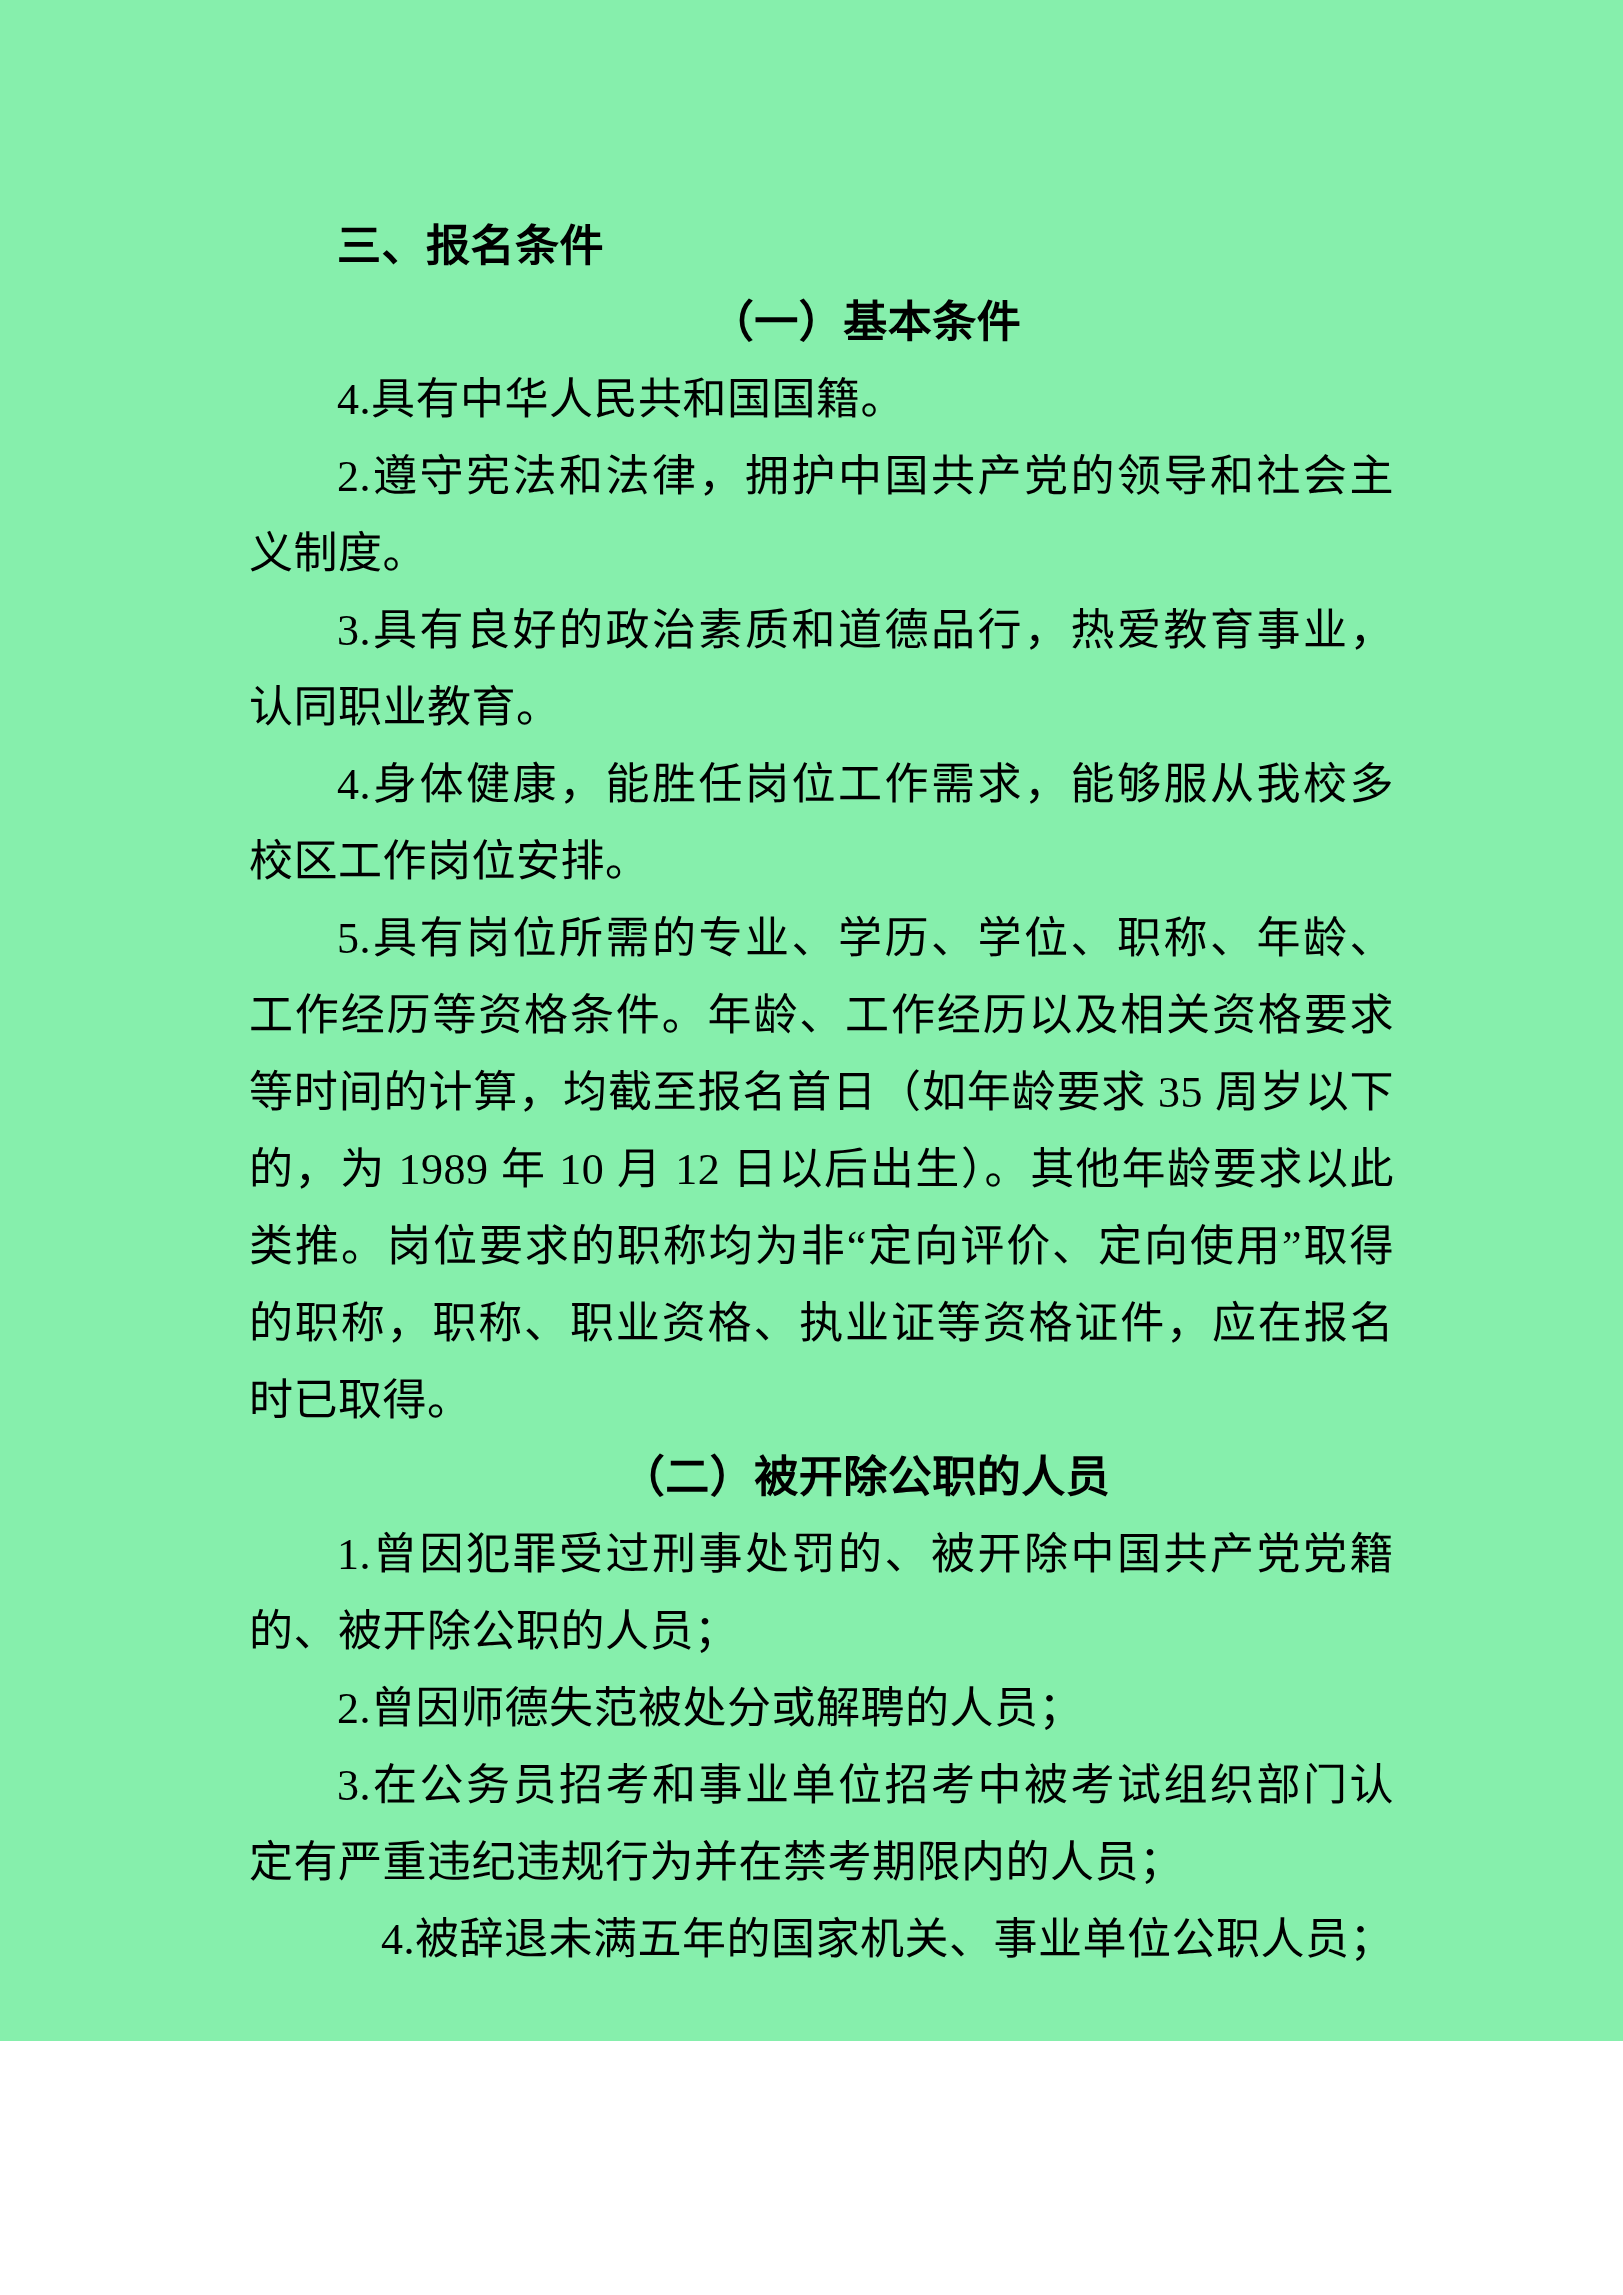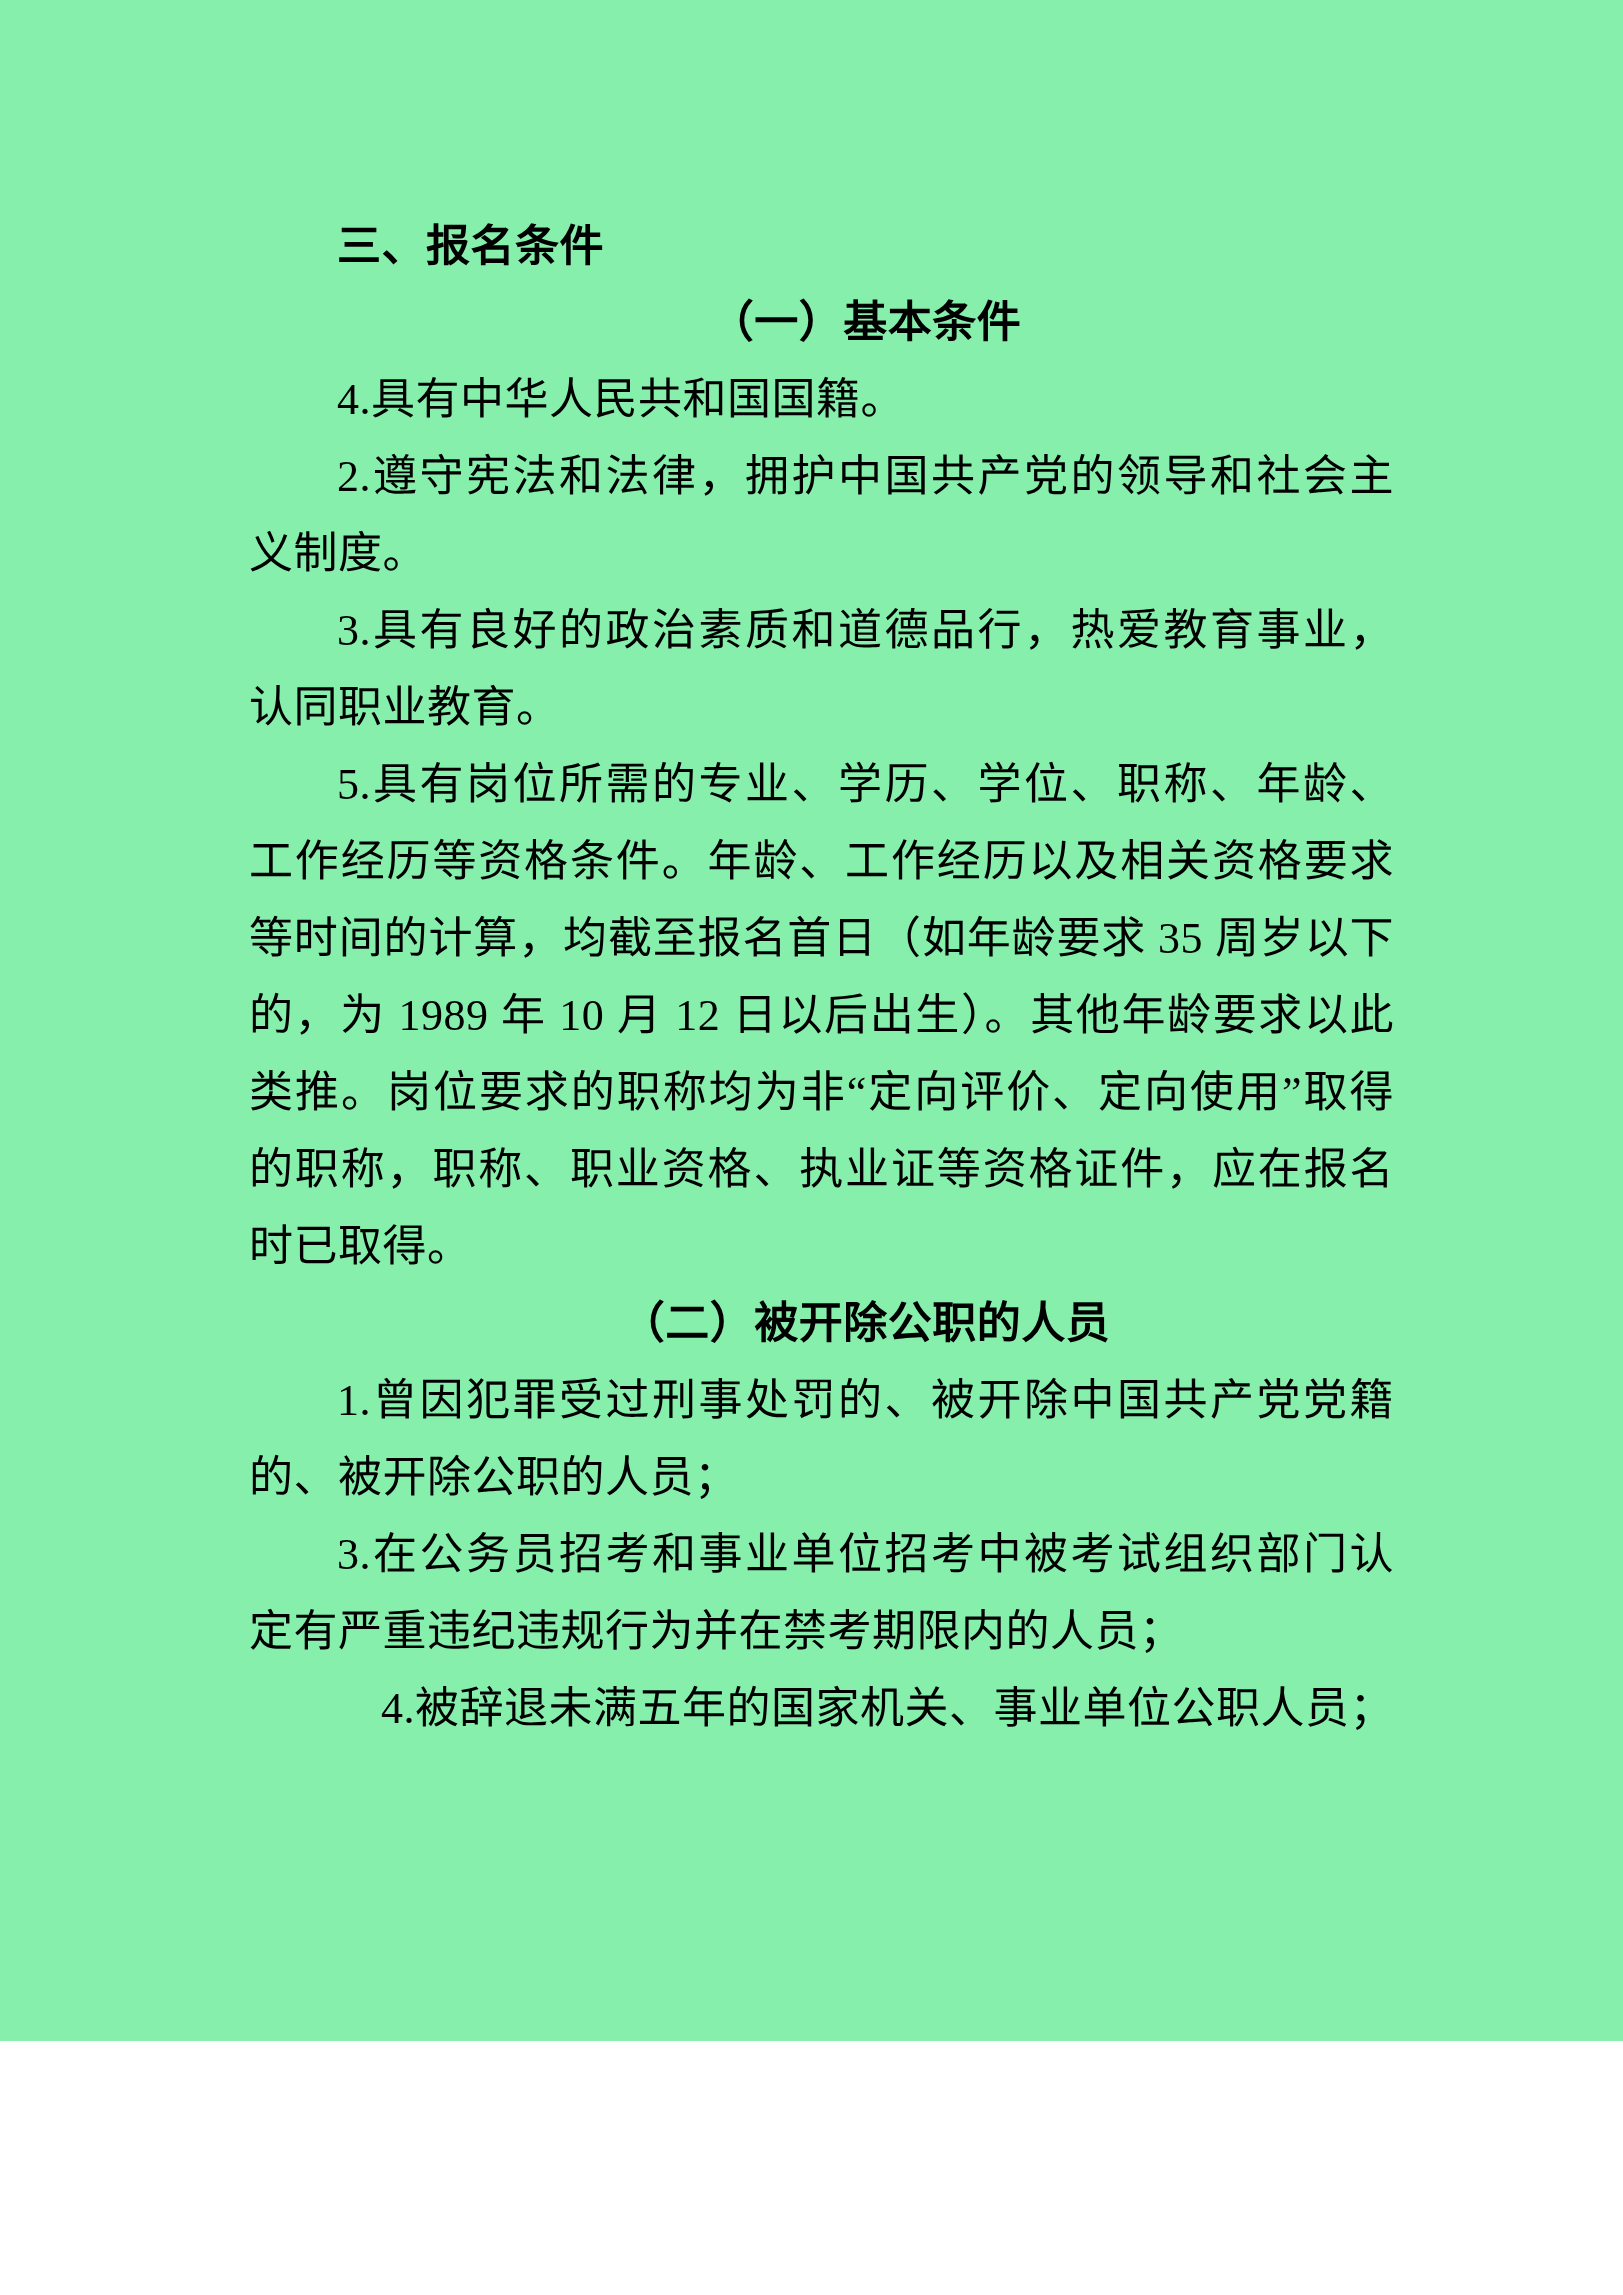--- a/index.html
+++ b/index.html
@@ -61,21 +61,23 @@
 </head>
 <body>
 
 <div class="page">
   <div class="content">
     <p class="line heading-1">三、报名条件</p>
     <p class="line heading-2">（一）基本条件</p>
     <p class="line para">4.具有中华人民共和国国籍。</p>
     <p class="line para">2.遵守宪法和法律，拥护中国共产党的领导和社会主义制度。</p>
     <p class="line para">3.具有良好的政治素质和道德品行，热爱教育事业，认同职业教育。</p>
+    <p class="line para">4.身体健康，能胜任岗位工作需求，能够服从我校多校区工作岗位安排。</p>
     <p class="line para">5.具有岗位所需的专业、学历、学位、职称、年龄、工作经历等资格条件。年龄、工作经历以及相关资格要求等时间的计算，均截至报名首日（如年龄要求 35 周岁以下的，为 1989 年 10 月 12 日以后出生）。其他年龄要求以此类推。岗位要求的职称均为非“定向评价、定向使用”取得的职称，职称、职业资格、执业证等资格证件，应在报名时已取得。</p>
     <p class="line heading-2">（二）被开除公职的人员</p>
     <p class="line para">1.曾因犯罪受过刑事处罚的、被开除中国共产党党籍的、被开除公职的人员；</p>
+    <p class="line para">2.曾因师德失范被处分或解聘的人员；</p>
     <p class="line para">3.在公务员招考和事业单位招考中被考试组织部门认定有严重违纪违规行为并在禁考期限内的人员；</p>
     <p class="line para">4.被辞退未满五年的国家机关、事业单位公职人员；</p>
   </div>
   <div class="page-number">2</div>
 </div>
 
 
 </body></html>

